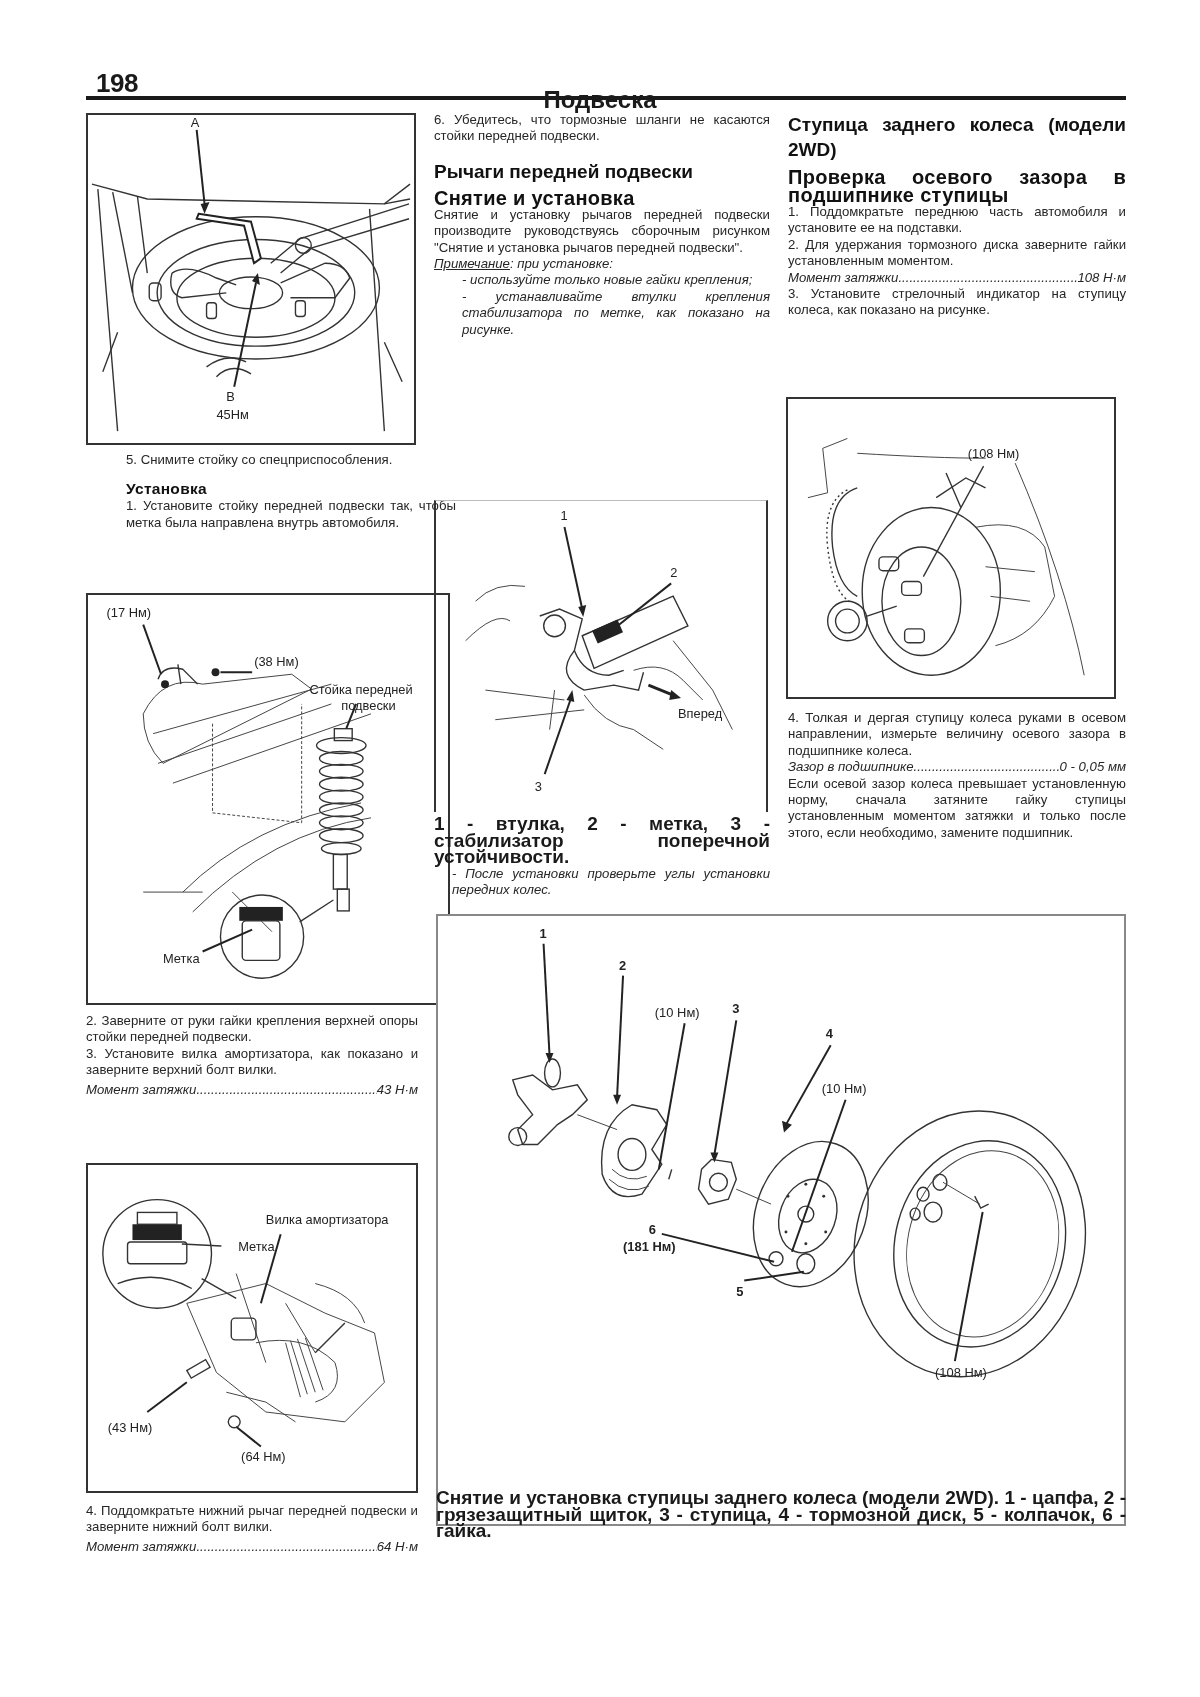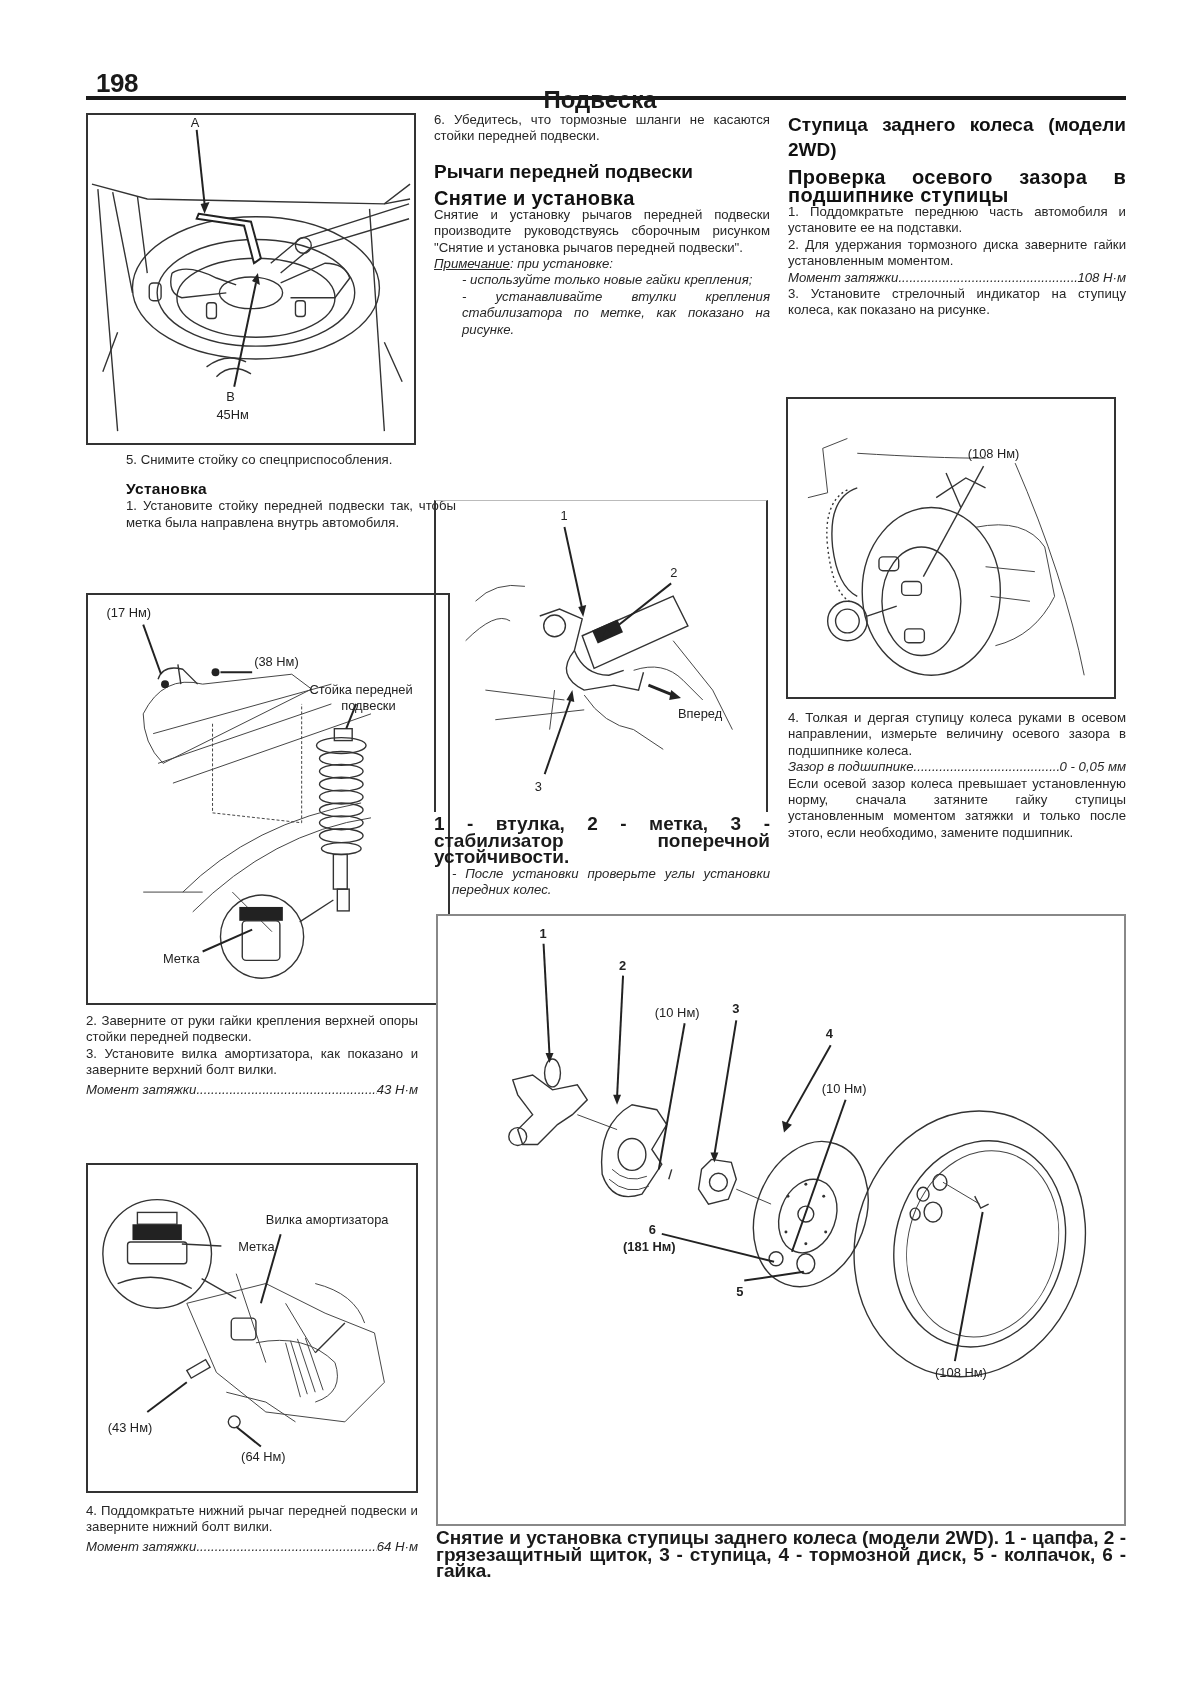--- a/index.html
+++ b/index.html
@@ -308,15 +308,15 @@
     <text class="lblb" x="296" y="98">3</text>
     <text class="lblb" x="390" y="123">4</text>
     <text class="lbl" x="386" y="178">(10 Нм)</text>
     <text class="lblb" x="212" y="320">6</text>
     <text class="lblb" x="186" y="337">(181 Нм)</text>
     <text class="lblb" x="300" y="382">5</text>
     <text class="lbl" x="500" y="464">(108 Нм)</text>
   </svg>
 </div>
 
-<div class="col" style="left:436px; top:1530px; width:690px;">
+<div class="col" style="left:436px; top:1490px; width:690px;">
   <p class="caption">Снятие и установка ступицы заднего колеса (модели 2WD). 1 - цапфа, 2 - грязезащитный щиток, 3 - ступица, 4 - тормозной диск, 5 - колпачок, 6 - гайка.</p>
 </div>
 
 </body></html>

